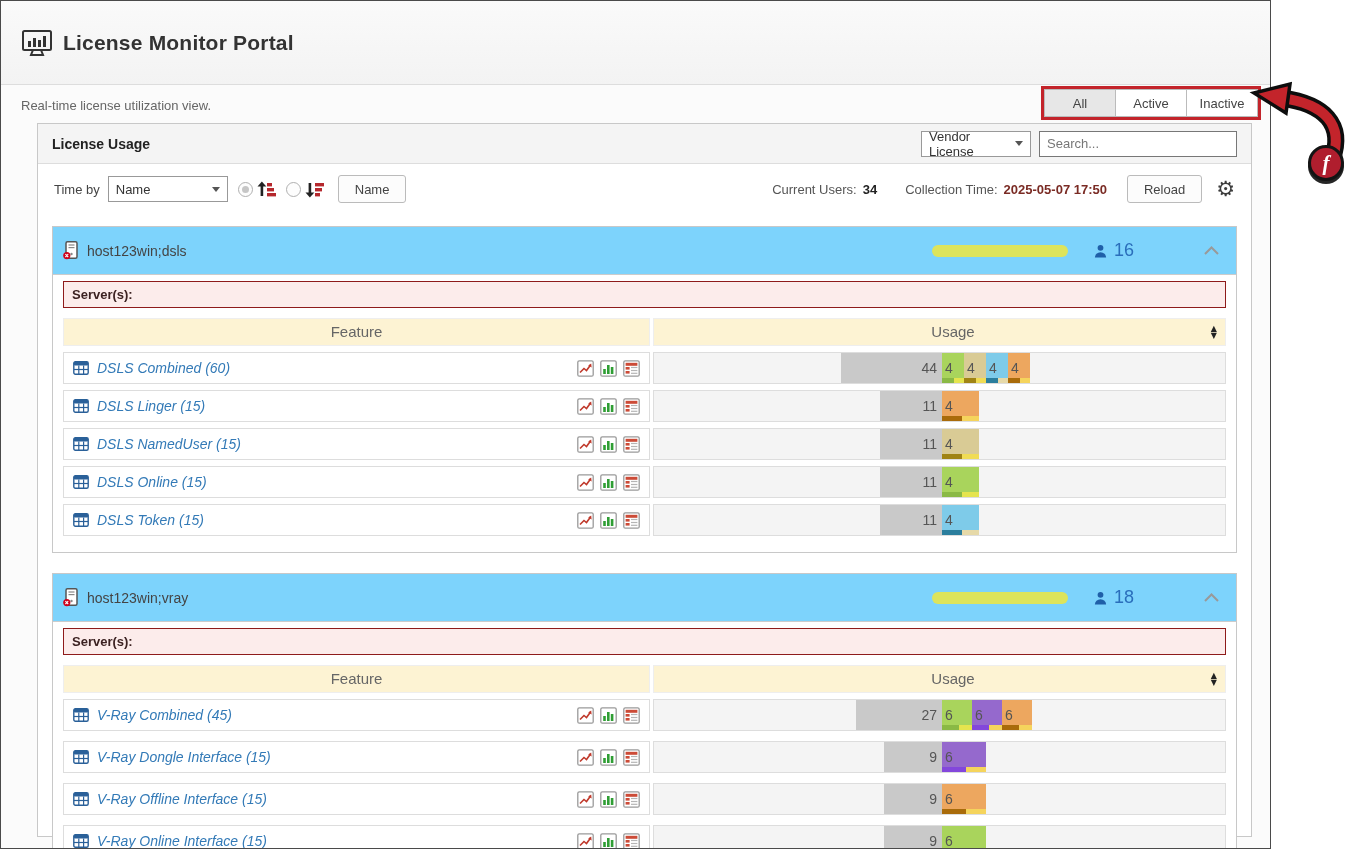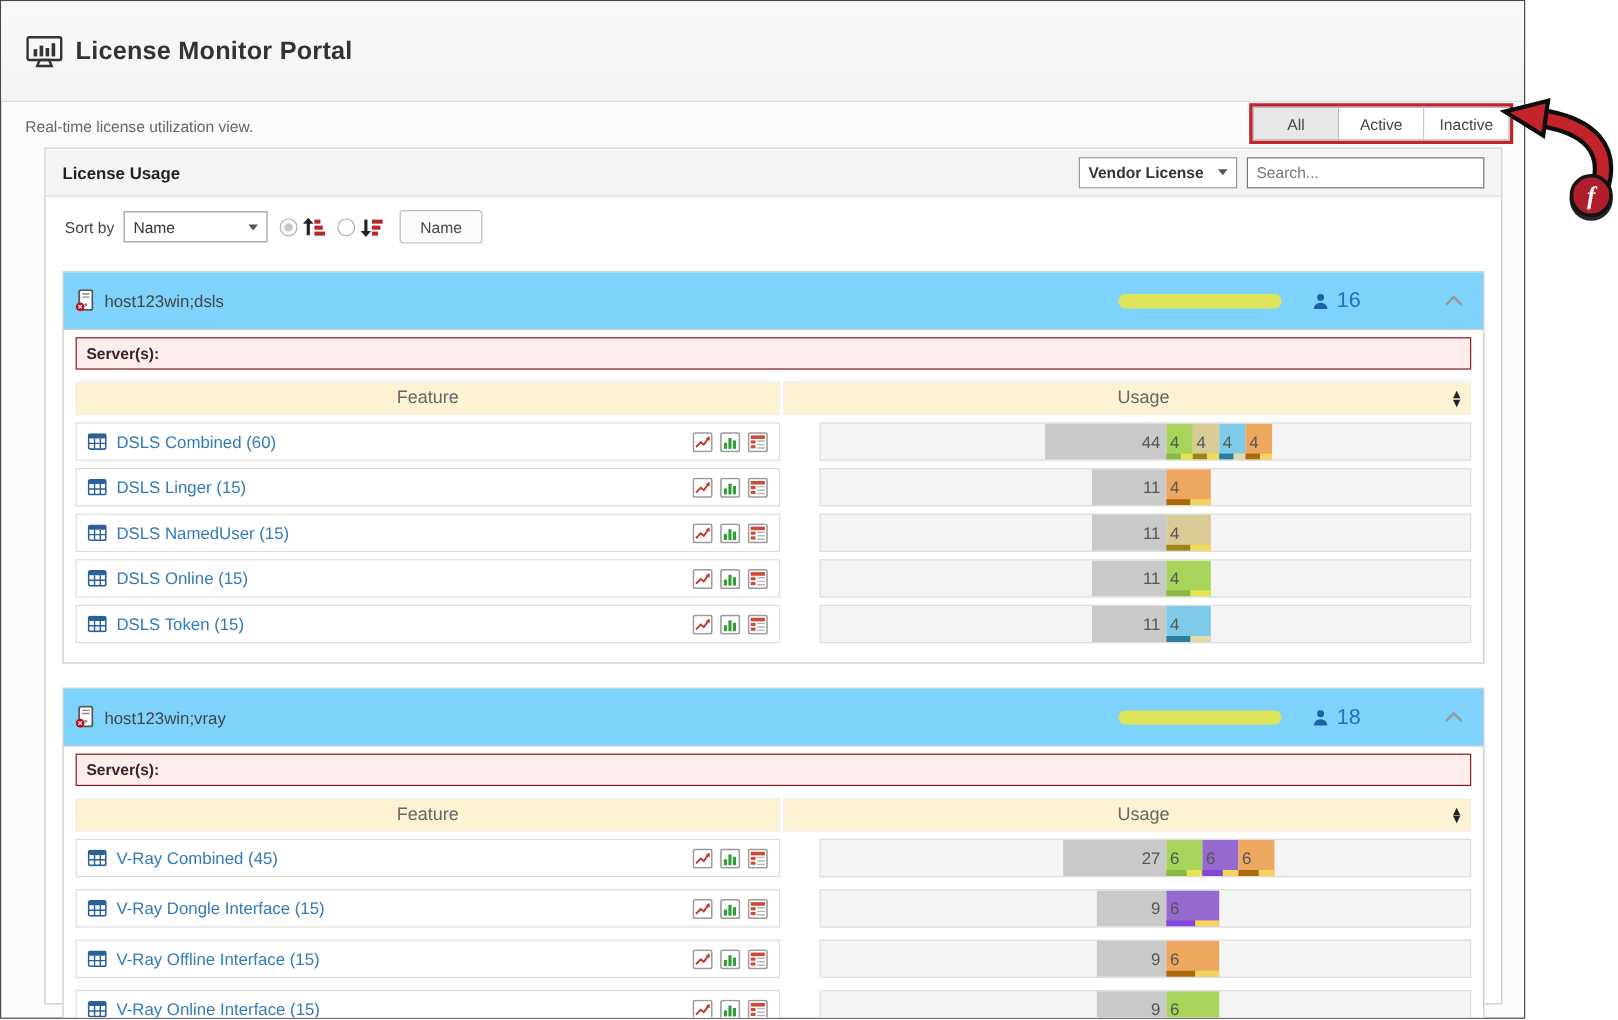--- a/index.html
+++ b/index.html
@@ -51,21 +51,21 @@
   .card-title { font-size:14px; font-weight:bold; color:#222; }
   .hdr-controls { margin-left:auto; display:flex; align-items:center; gap:8px; }
   .select-box {
     height:26px; border:1px solid #999; background:#fff; display:flex; align-items:center;
     padding:0 7px; font-size:13px; color:#333; gap:8px; cursor:default;
   }
   .select-box .caret {
     width:0; height:0; border-left:4px solid transparent; border-right:4px solid transparent;
     border-top:5px solid #555; margin-left:auto;
   }
-  .vendor-select { width:132px;font-weight:bold; }
+  .vendor-select { width:110px; }
   .sort-select  { width:120px; }
   .search-input {
     height:26px; width:198px; border:1px solid #777; padding:0 7px; font-size:13px;
     color:#333; background:#fff; font-family:inherit;
   }
   .search-input::placeholder { color:#777; }
 
   
   .toolbar { height:50px; display:flex; align-items:center; padding:0 16px; font-size:13px; color:#444; }
   .toolbar .lbl { margin-right:8px; }
@@ -114,25 +114,25 @@
   .head-feature { width:587px; }
   .head-usage { flex:1; position:relative; cursor:default;padding-left:27px; }
   .sort-glyph {
     position:absolute; right:8px; top:6px; display:flex; flex-direction:column; line-height:7px;
     font-size:8px; color:#222; font-family:"DejaVu Sans",sans-serif;
   }
   .feat-row { display:flex; gap:3px; margin-bottom:6px; }
   .server-panel.wide-rows .feat-row { margin-bottom:10px; }
   .cell-feature {
     width:587px; height:32px; border:1px solid #ddd; background:#fff;
-    display:flex; align-items:center; padding:0 9px; gap:8px;
+    display:flex; align-items:center; padding:0 9px; gap:8px;font-style:italic;
   }
   .feat-link { color:#337ab7; font-size:14px; text-decoration:none; margin-right:auto; cursor:pointer; }
   .row-actions { display:flex; gap:6px; align-items:center; }
-  .cell-usage { flex:1; height:32px; border:1px solid #ddd; background:#f4f4f4; position:relative; overflow:hidden;margin-left:30px; }
+  .cell-usage { flex:1; height:32px; border:1px solid #ddd; background:#f4f4f4; position:relative; overflow:hidden; }
   .seg { position:absolute; top:0; height:100%; font-size:14px; color:#555; line-height:30px; }
   .seg-free { background:#c9c9c9; text-align:right; padding-right:5px; }
   .seg-col { padding-left:3px; }
   .sub { position:absolute; left:0; right:0; bottom:0; height:5px; display:flex; }
   .sub .sl { width:55%; } .sub .sr { width:45%; }
 </style>
 </head>
 <body>
 
 <div class="frame">
@@ -162,21 +162,21 @@
       <div class="hdr-controls">
         <div class="select-box vendor-select">
           <span>Vendor License</span>
           <span class="caret"></span>
         </div>
         <input class="search-input" placeholder="Search..." style="">
       </div>
     </div>
 
     <div class="toolbar">
-      <span class="lbl">Sort by</span>
+      <span class="lbl">Time by</span>
       <div class="select-box sort-select">
         <span>Name</span>
         <span class="caret"></span>
       </div>
       <span class="radio dotted"></span>
       <svg class="sort-ic" width="19" height="17" viewBox="0 0 19 17">
         <rect x="3.6" y="4" width="2.6" height="11" fill="#222"></rect>
         <path d="M0.5 5.5 L4.9 0.5 L9.3 5.5 Z" fill="#222"></path>
         <rect x="10" y="2" width="5" height="3.4" fill="#b5282d"></rect>
         <rect x="10" y="7" width="7" height="3.4" fill="#b5282d"></rect>
@@ -185,20 +185,31 @@
       <span class="radio"></span>
       <svg class="sort-ic" width="19" height="17" viewBox="0 0 19 17">
         <rect x="3.6" y="2" width="2.6" height="11" fill="#222"></rect>
         <path d="M0.5 11.5 L4.9 16.5 L9.3 11.5 Z" fill="#222"></path>
         <rect x="10" y="2" width="9" height="3.4" fill="#b5282d"></rect>
         <rect x="10" y="7" width="7" height="3.4" fill="#b5282d"></rect>
         <rect x="10" y="12" width="5" height="3.4" fill="#b5282d"></rect>
       </svg>
       <button class="btn reset-btn">Name</button>
 
+      <div class="tb-right">
+        <span class="stat-lbl">Current Users:</span>
+        <span class="stat-val">34</span>
+        <span class="gap28"></span>
+        <span class="stat-lbl">Collection Time:</span>
+        <span class="time-val">2025-05-07 17:50</span>
+        <span class="gap20"></span>
+        <button class="btn">Reload</button>
+        <span class="gap14"></span>
+        <span class="gear">⚙</span>
+      </div>
     </div>
 
     <div>
         <div class="server-panel">
     <div class="server-header">
       <svg width="15" height="19" viewBox="0 0 15 19">
               <rect x="3" y="0.8" width="11" height="16.5" rx="1.5" fill="#fff" stroke="#555" stroke-width="1.5"></rect>
               <line x1="5.5" y1="4" x2="11.5" y2="4" stroke="#888" stroke-width="1.2"></line>
               <line x1="5.5" y1="6.6" x2="11.5" y2="6.6" stroke="#888" stroke-width="1.2"></line>
               <circle cx="8.5" cy="13" r="1.2" fill="#888"></circle>

